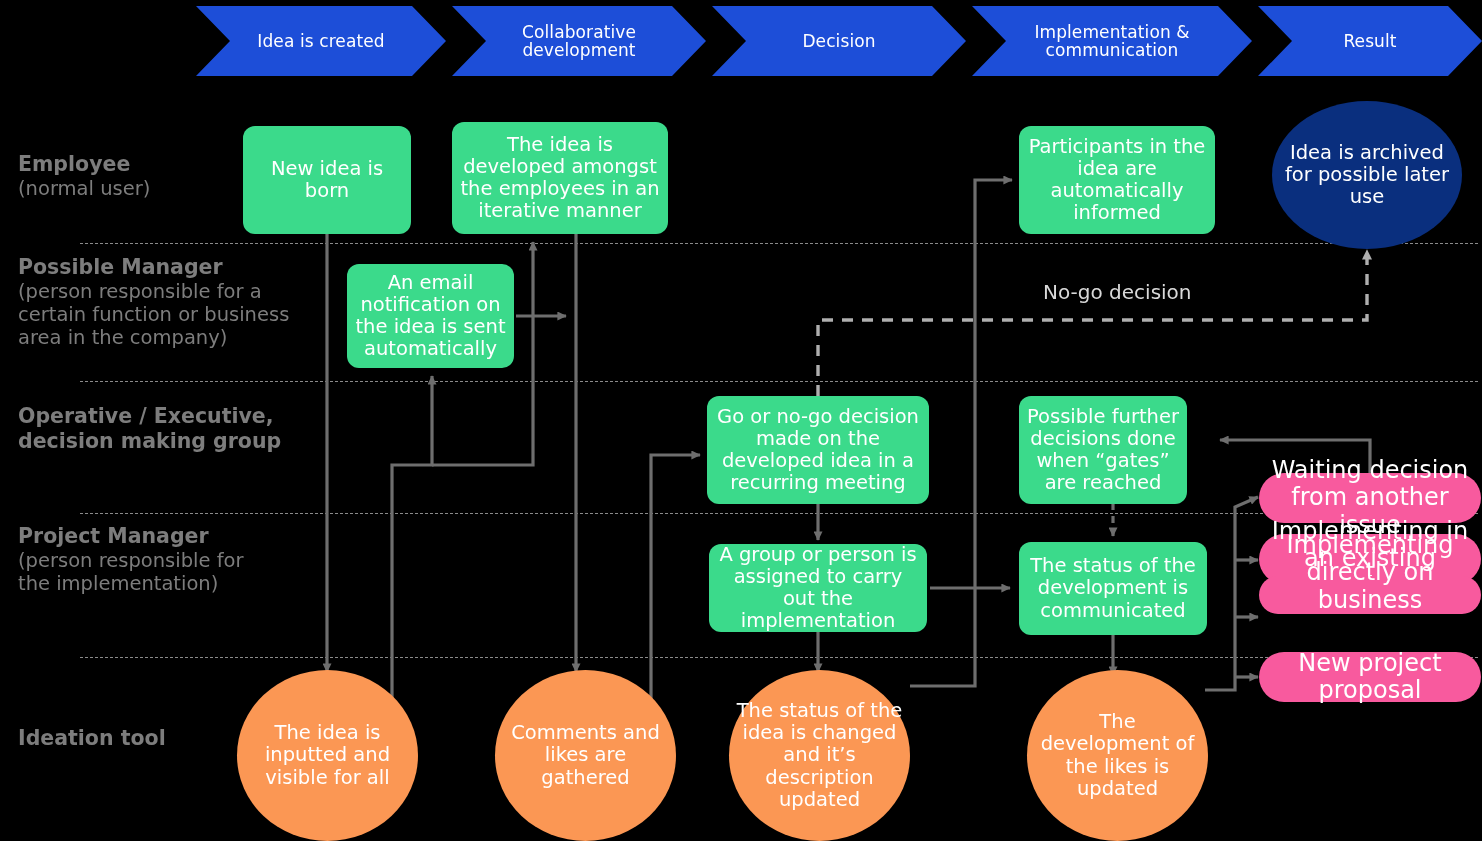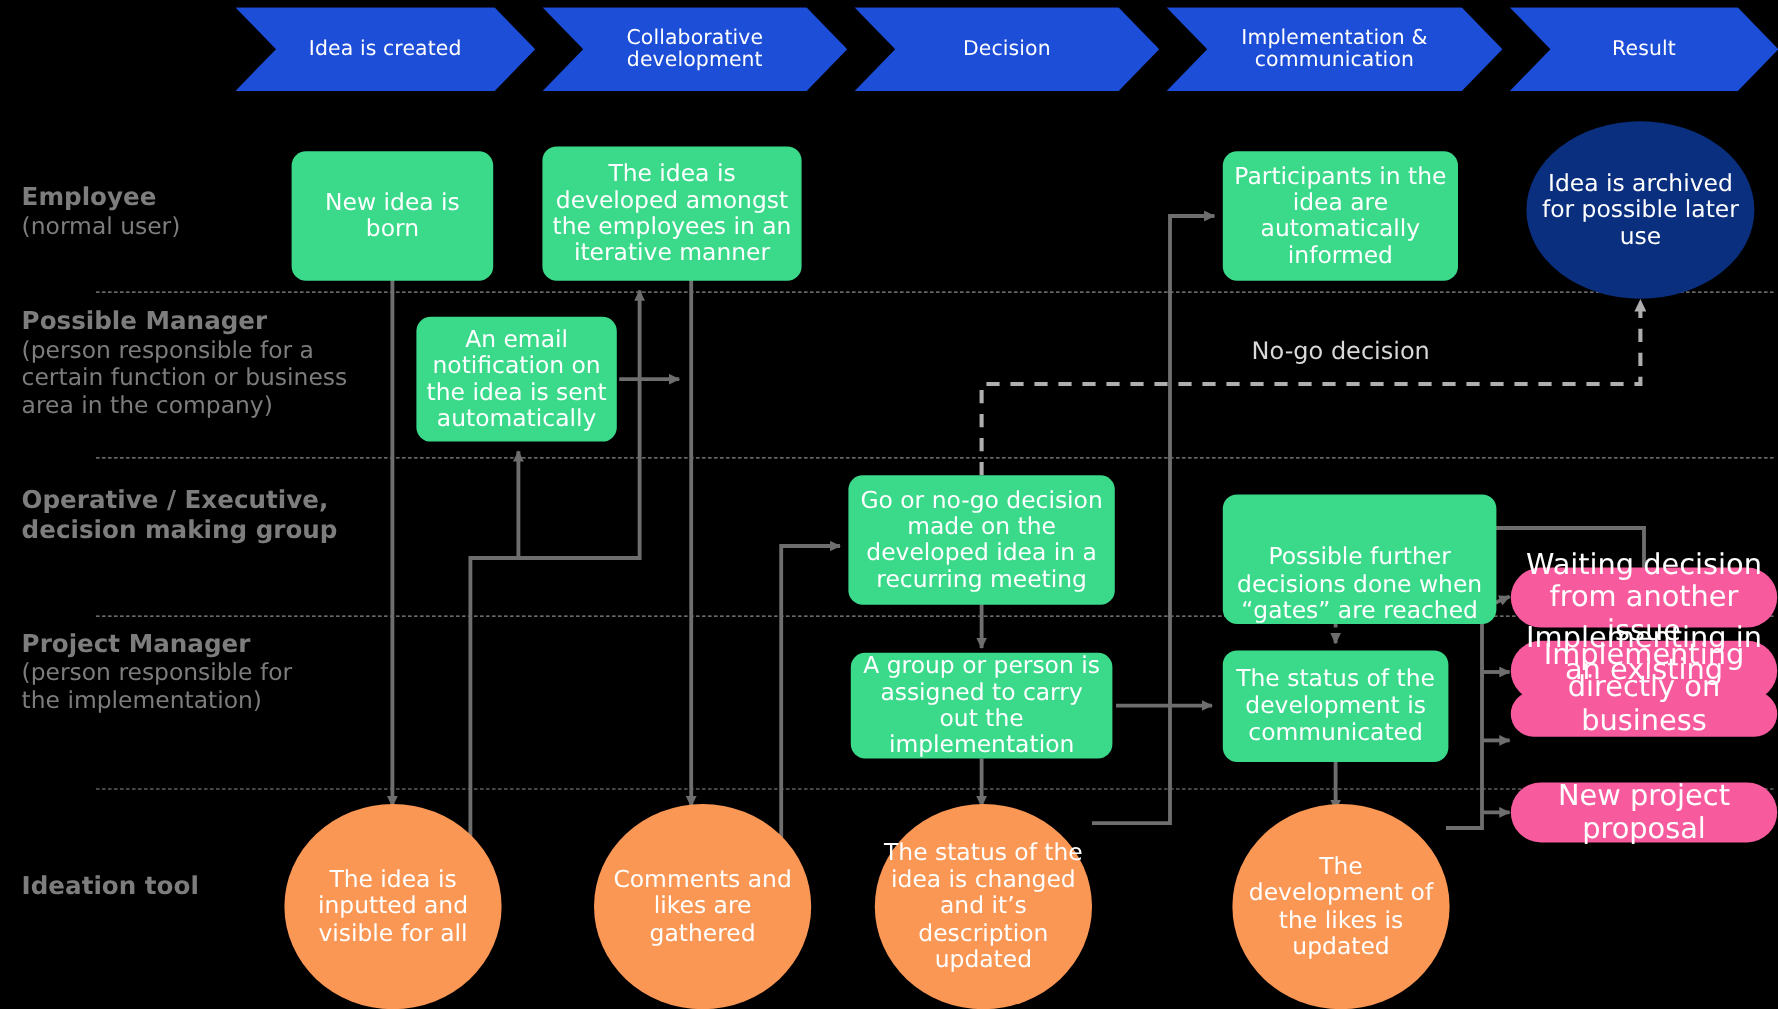--- a/index.html
+++ b/index.html
@@ -148,21 +148,21 @@
   </div>
 
   <div class="node green" style="left:707px;top:396px;width:222px;height:108px;">
     <span>Go or no-go decision made on the developed idea in a recurring meeting</span>
   </div>
 
   <div class="node navy" style="left:1272px;top:101px;width:190px;height:148px;">
     <span>Idea is archived for possible later use</span>
   </div>
 
-  <div class="node green" style="left:1019px;top:412px;width:228px;height:108px;align-items:flex-end;">
+  <div class="node green" style="left:1019px;top:396px;width:168px;height:108px;">
     <span>Possible further decisions done when “gates” are reached</span>
   </div>
 
   <div class="node green" style="left:709px;top:544px;width:218px;height:88px;">
     <span>A group or person is assigned to carry out the implementation</span>
   </div>
 
   <div class="node green" style="left:1019px;top:542px;width:188px;height:93px;">
     <span>The status of the development is communicated</span>
   </div>

